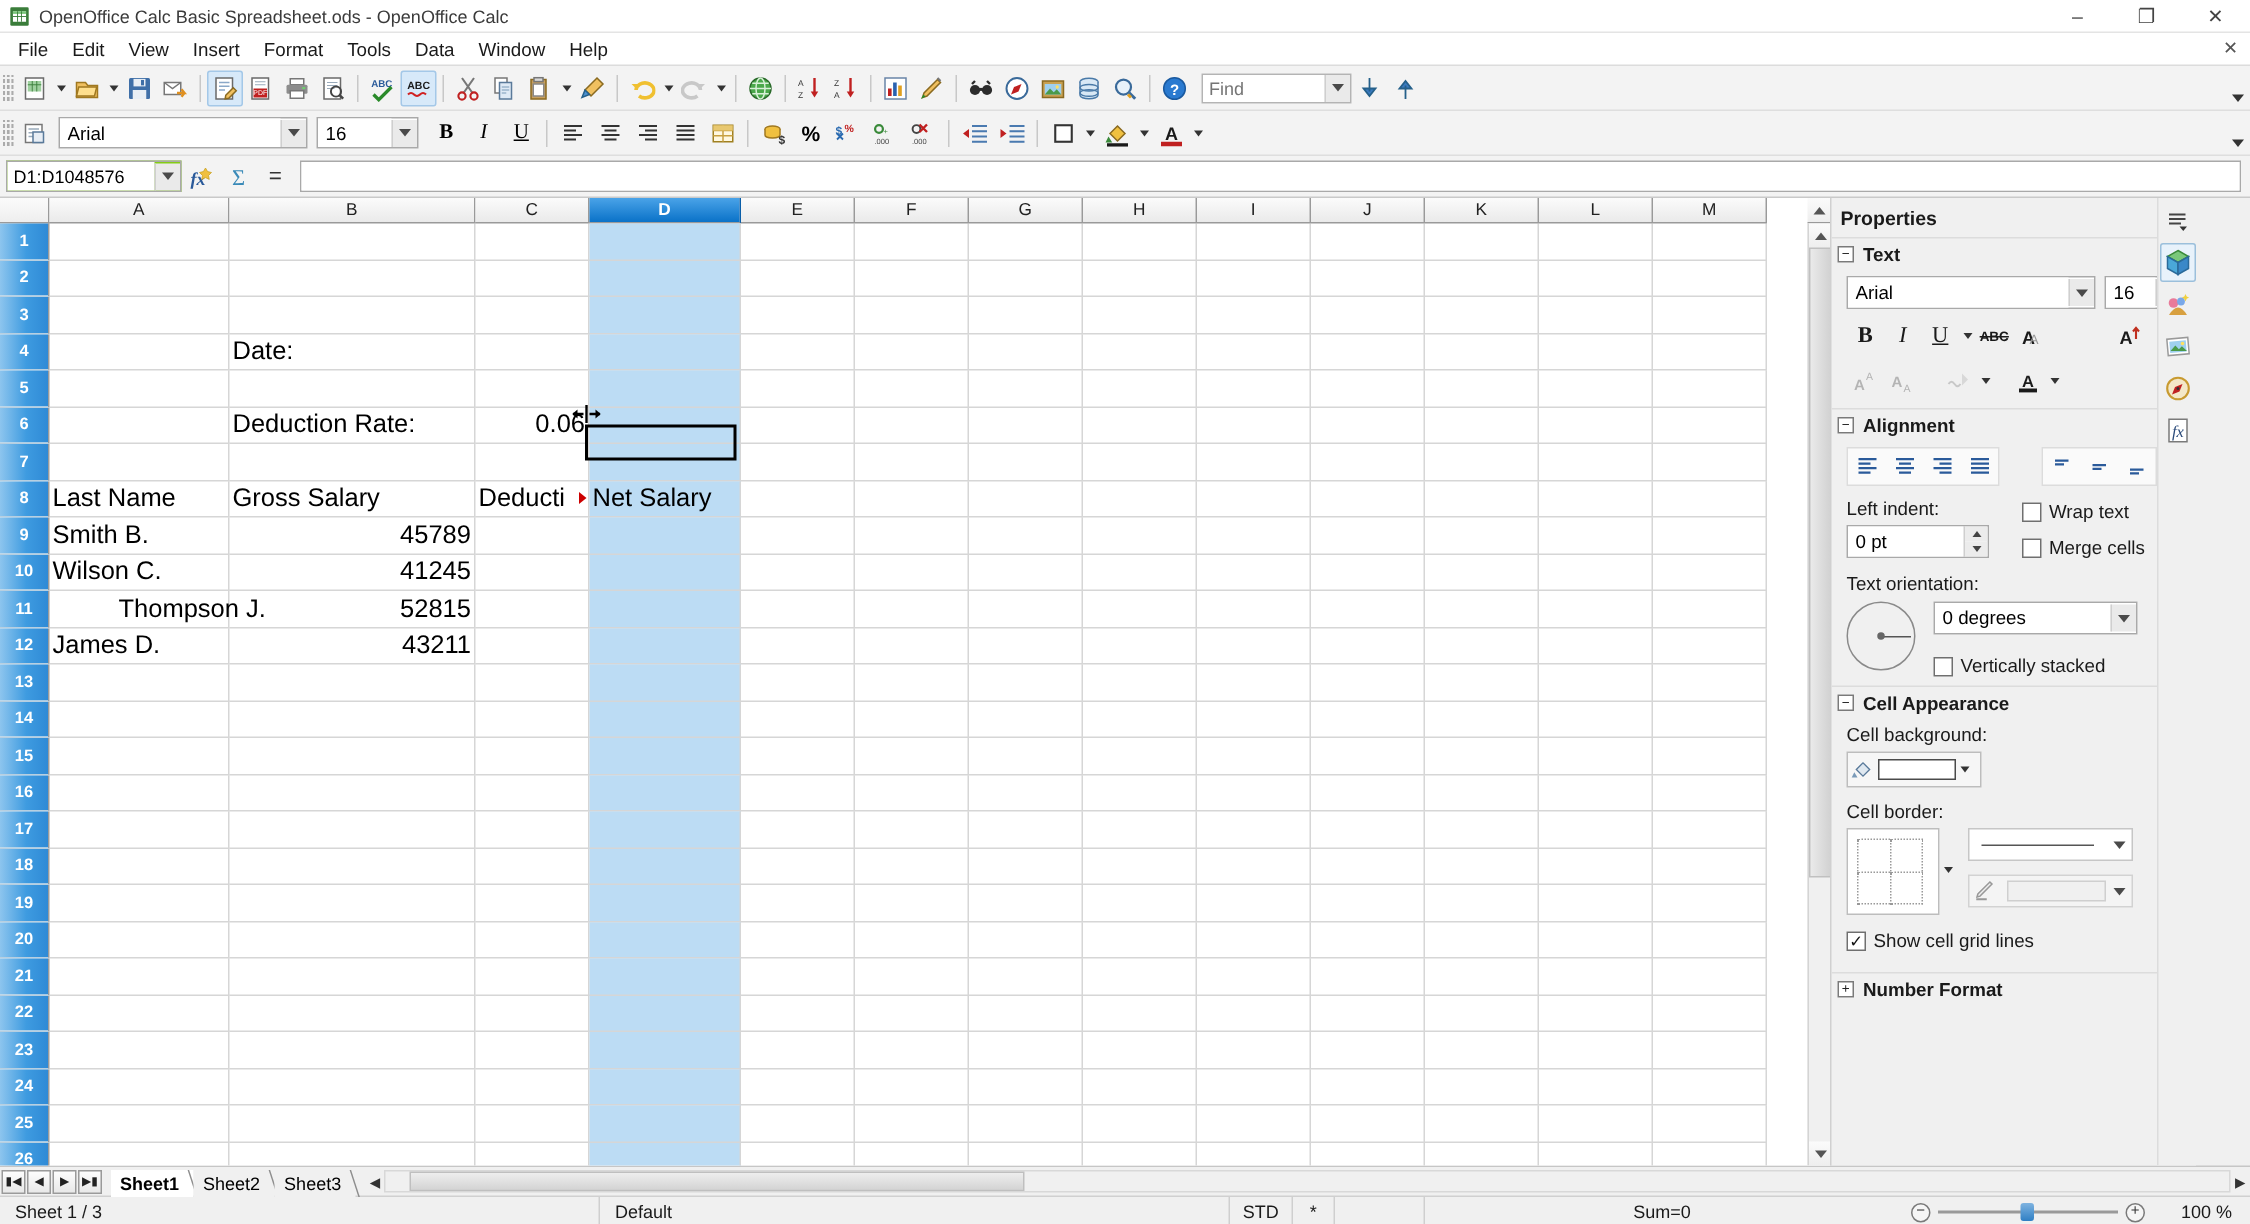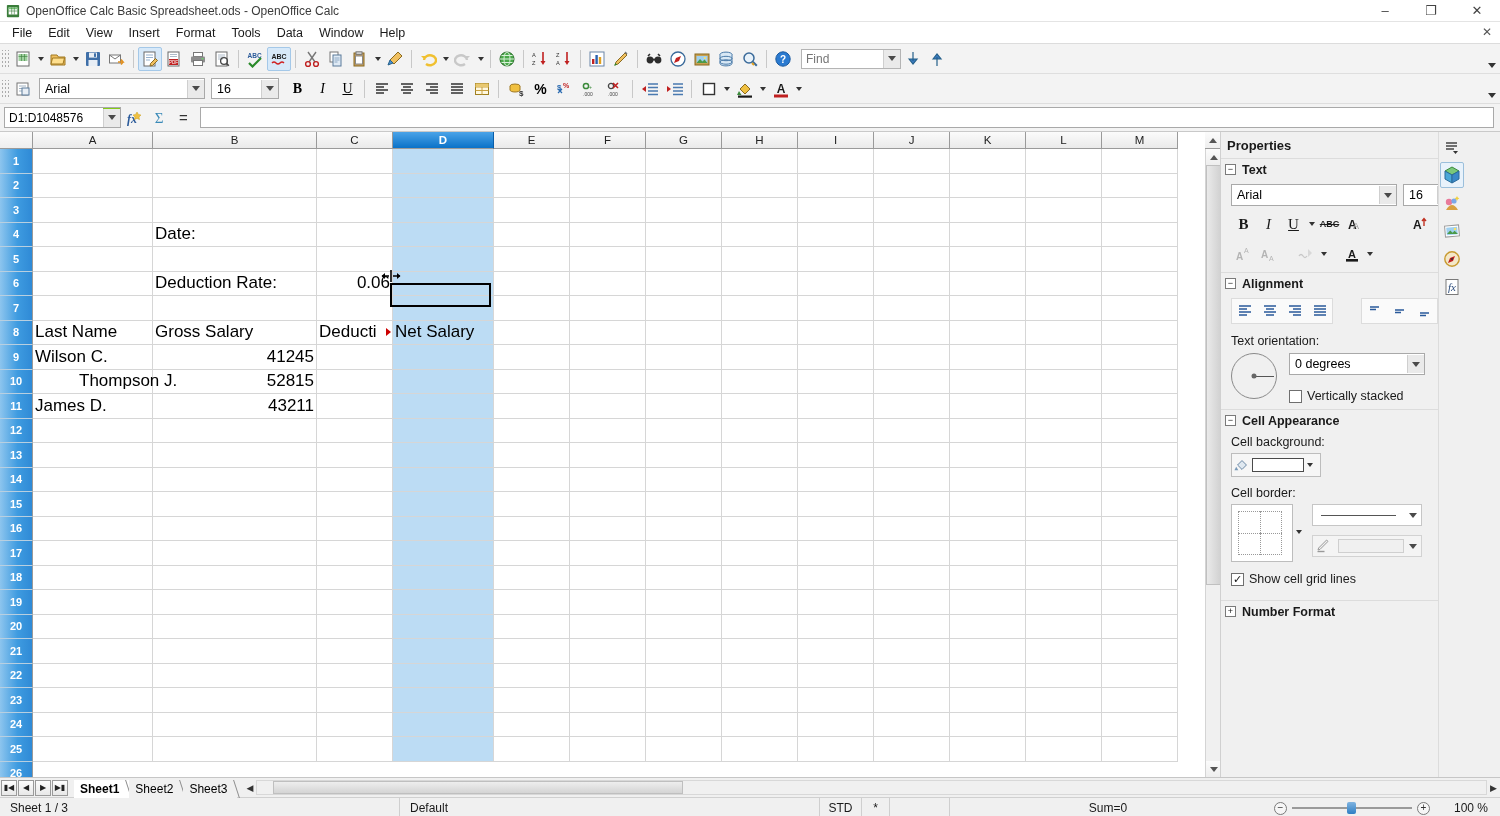--- a/index.html
+++ b/index.html
@@ -817,20 +817,35 @@
           <div class="cell" style="width: 76px; height: 24.5px;"></div>
           <div class="cell" style="width: 76px; height: 24.5px;"></div>
           <div class="cell" style="width: 76px; height: 24.5px;"></div>
           <div class="cell" style="width: 76px; height: 24.5px;"></div>
           <div class="cell" style="width: 76px; height: 24.5px;"></div>
           <div class="cell" style="width: 76px; height: 24.5px;"></div>
           <div class="cell" style="width: 76px; height: 24.5px;"></div>
           <div class="cell" style="width: 76px; height: 24.5px;"></div>
         </div>
         <div class="row" style="height: 24.5px;">
+          <div class="cell" style="width: 120px; height: 24.5px;">Smith B.</div>
+          <div class="cell num" style="width: 164px; height: 24.5px;">45789</div>
+          <div class="cell" style="width: 76px; height: 24.5px;"></div>
+          <div class="cell selcol" style="width: 101px; height: 24.5px;"></div>
+          <div class="cell" style="width: 76px; height: 24.5px;"></div>
+          <div class="cell" style="width: 76px; height: 24.5px;"></div>
+          <div class="cell" style="width: 76px; height: 24.5px;"></div>
+          <div class="cell" style="width: 76px; height: 24.5px;"></div>
+          <div class="cell" style="width: 76px; height: 24.5px;"></div>
+          <div class="cell" style="width: 76px; height: 24.5px;"></div>
+          <div class="cell" style="width: 76px; height: 24.5px;"></div>
+          <div class="cell" style="width: 76px; height: 24.5px;"></div>
+          <div class="cell" style="width: 76px; height: 24.5px;"></div>
+        </div>
+        <div class="row" style="height: 24.5px;">
           <div class="cell" style="width: 120px; height: 24.5px;">Wilson C.</div>
           <div class="cell num" style="width: 164px; height: 24.5px;">41245</div>
           <div class="cell" style="width: 76px; height: 24.5px;"></div>
           <div class="cell selcol" style="width: 101px; height: 24.5px;"></div>
           <div class="cell" style="width: 76px; height: 24.5px;"></div>
           <div class="cell" style="width: 76px; height: 24.5px;"></div>
           <div class="cell" style="width: 76px; height: 24.5px;"></div>
           <div class="cell" style="width: 76px; height: 24.5px;"></div>
           <div class="cell" style="width: 76px; height: 24.5px;"></div>
           <div class="cell" style="width: 76px; height: 24.5px;"></div>
@@ -1242,20 +1257,46 @@
               </svg>
             </div>
           <div class="sbbtn">
             <svg width="16" height="14" viewBox="0 0 16 14">
                 <path d="M3 9h9M3 11.5h6" stroke="#2a5a9a" stroke-width="1.5"></path>
               </svg>
             </div>
         </div>
       </div>
 
+      <div class="rowf" style="margin-top:8px; align-items:flex-start;">
+        <div>
+          <div class="lbl">Left indent:</div>
+          <div class="spin" style="margin-top:4px;">
+            <input readonly="" value="0 pt" style="">
+            <div class="spin-btns">
+              <div class="spin-up">
+                  <i></i>
+                </div>
+              <div class="spin-dn">
+                  <i></i>
+                </div>
+            </div>
+          </div>
+        </div>
+        <div style="margin-left:22px; margin-top:2px;">
+          <div class="chk">
+            <div class="chkbox"></div>
+            <div class="lbl">Wrap text</div>
+          </div>
+          <div class="chk" style="margin-top:10px;">
+            <div class="chkbox"></div>
+            <div class="lbl">Merge cells</div>
+          </div>
+        </div>
+      </div>
 
       <div class="lbl" style="margin-top:10px;">Text orientation:</div>
       <div class="rowf" style="margin-top:5px; align-items:flex-start;">
         <div class="dial">
           <div class="needle"></div>
             <div class="hub"></div>
         </div>
         <div style="margin-left:12px;">
           <div class="sel-ctl">
             <input readonly="" value="0 degrees" style="">

